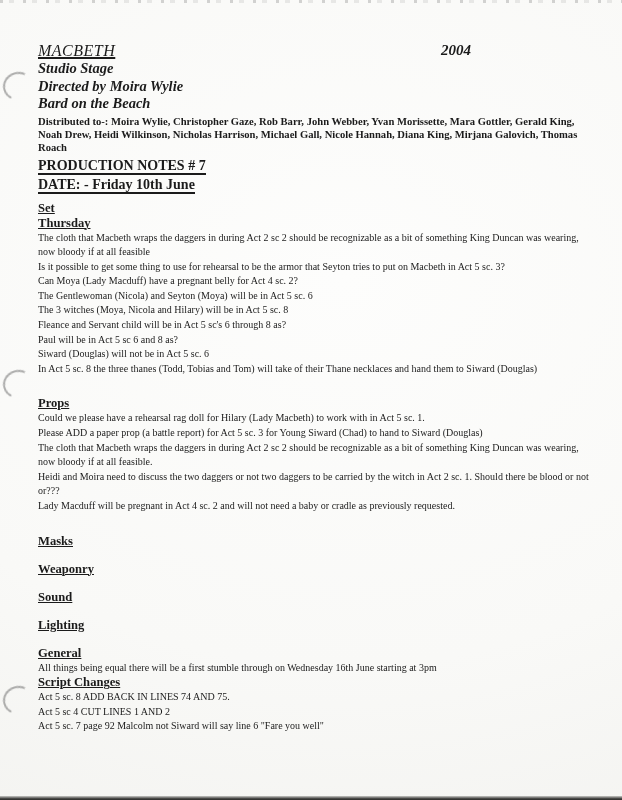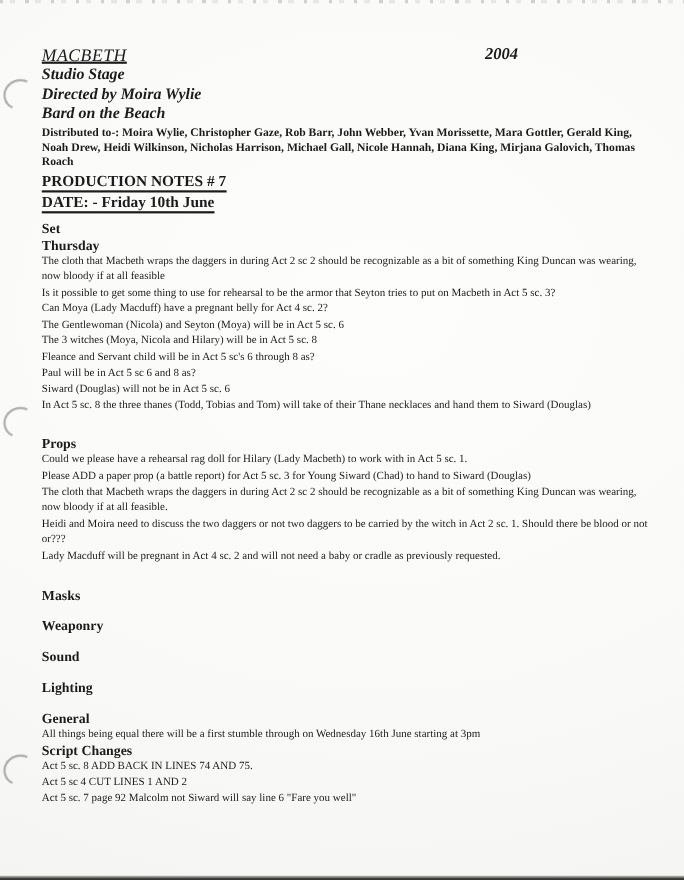--- a/index.html
+++ b/index.html
@@ -107,20 +107,21 @@
   }
   .notes-heading { margin-top: 2px; }
   .sections { margin-top: 7px; }
   .section { margin-top: 0; }
   .section.gap-lg { margin-top: 20px; }
   .section.gap-md { margin-top: 13px; }
   .section.gap-sm { margin-top: 6px; }
   .section-heading {
     font-size: 12.6px;
     font-weight: bold;
+    text-decoration: underline;
     text-decoration-thickness: 1.3px;
     line-height: 15px;
   }
   .note-p {
     margin: 0;
     font-size: 10px;
     line-height: 14.6px;
     width: 558px;
   }
 </style>

